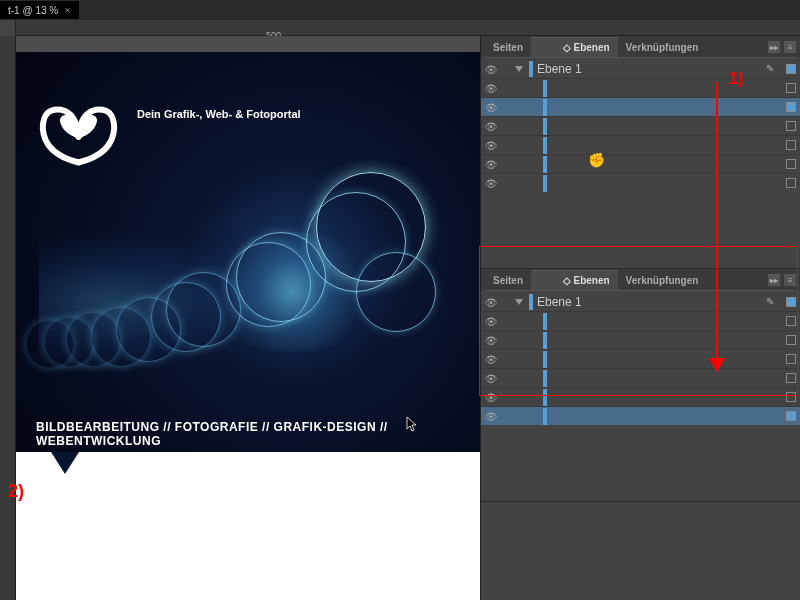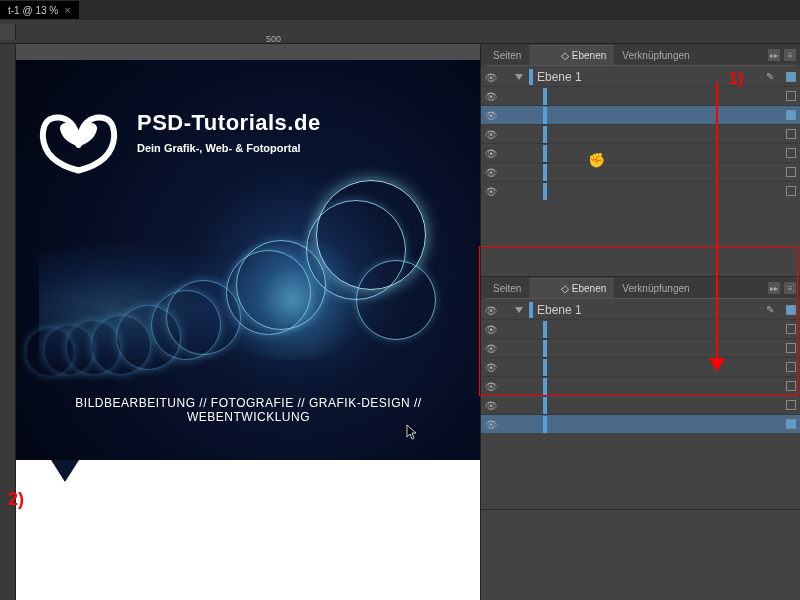--- a/index.html
+++ b/index.html
@@ -2,21 +2,21 @@
 <html><head>
 <meta charset="utf-8">
 <style>
 * { margin: 0; padding: 0; box-sizing: border-box; font-family: Arial, sans-serif; }
 body { background: #4a4a4a; width: 800px; height: 600px; overflow: hidden; position: relative; }
 
 .top-tab-bar { height: 20px; background: #2a2a2a; display: flex; align-items: center; }
 .doc-tab { background: #000000; color: #ccc; font-size: 10px; padding: 3px 8px; display: flex; align-items: center; gap: 6px; }
 .tab-close { color: #888; font-size: 11px; cursor: pointer; }
 
-.ruler-area { height: 24px; background: #3a3a3a; display: flex; align-items: center; position: relative; border-bottom: 1px solid #222; }
+.ruler-area { height: 16px; background: #3a3a3a; display: flex; align-items: center; position: relative; border-bottom: 1px solid #222; }
 .ruler-corner { width: 16px; height: 16px; background: #444; border-right: 1px solid #222; }
 .ruler-h { flex: 1; position: relative; color: #aaa; font-size: 9px; }
 .ruler-tick { position: absolute; top: 2px; }
 
 .workspace { display: flex; height: 564px; }
 .canvas-wrap { flex: 1; background: #4d4d4d; position: relative; overflow: hidden; padding: 16px 0 0 4px; }
 .v-ruler { position: absolute; left: 0; top: 0; width: 16px; height: 100%; background: #3a3a3a; border-right: 1px solid #222; }
 
 .canvas-bg { background: #fff; width: 465px; height: 550px; margin-left: 12px; }
 .design { width: 465px; height: 400px; background: radial-gradient(circle at 60% 55%, #1a3a6a 0%, #0a1530 30%, #050b1f 70%, #020510 100%); position: relative; overflow: hidden; }
@@ -25,28 +25,28 @@
 
 .logo-area { position: absolute; top: 50px; left: 20px; display: flex; gap: 16px; z-index: 5; }
 .butterfly { width: 85px; height: 70px; }
 .logo-txt { color: #fff; }
 .logo-title { font-size: 22px; font-weight: bold; letter-spacing: 0.5px; }
 .logo-sub { font-size: 11px; font-weight: bold; margin-top: 6px; }
 
 .rings { position: absolute; bottom: 70px; left: 20px; right: 0; height: 200px; z-index: 2; }
 .ring { position: absolute; border: 1px solid rgba(150,230,255,0.6); border-radius: 50%; box-shadow: 0 0 8px rgba(120,220,255,0.3); }
 
-.bottom-txt { position: absolute; bottom: 36px; left: 20px; right: 20px; color: #fff; font-size: 12px; font-weight: normal; letter-spacing: 0.5px; z-index: 5; text-align: center; }
+.bottom-txt { position: absolute; bottom: 4px; left: 20px; right: 20px; color: #fff; font-size: 12px; font-weight: bold; letter-spacing: 0.5px; z-index: 5; }
 .speech-tail { width: 0; height: 0; border-left: 14px solid transparent; border-right: 14px solid transparent; border-top: 22px solid #0a1530; margin-left: 35px; }
 
 .annotation-2 { position: absolute; left: 8px; top: 445px; color: #ff0000; font-size: 18px; font-weight: bold; }
 
 .panels { width: 320px; background: #434343; border-left: 1px solid #222; display: flex; flex-direction: column; }
 .panel-block { border-bottom: 1px solid #2a2a2a; }
-.panel-tabs { height: 22px; background: #3a3a3a; display: flex; align-items: center; padding: 0 4px; position: relative; }
+.panel-tabs { height: 22px; background: #3a3a3a; display: flex; align-items: center; padding: 0 4px; position: relative; font-weight: bold; }
 .ptab { color: #aaa; font-size: 10px; padding: 4px 8px; cursor: pointer; }
 .ptab.on { background: #4a4a4a; color: #ddd; border-top: 1px solid #555; padding-left: 32px; }
 .ptab-line { position: absolute; bottom: 0; left: 4px; right: 4px; height: 1px; background: #555; }
 .panel-ctrl { position: absolute; right: 4px; display: flex; gap: 4px; }
 .mini-btn { width: 12px; height: 12px; background: #555; font-size: 8px; color: #aaa; display: flex; align-items: center; justify-content: center; cursor: pointer; }
 
 .panel-body { background: #434343; padding: 2px 0; min-height: 210px; }
 .layer-header-row { display: flex; align-items: center; height: 18px; padding: 0 4px; gap: 4px; }
 .eye { width: 12px; height: 12px; display: flex; align-items: center; justify-content: center; color: #aaa; font-size: 10px; cursor: pointer; }
 .triangle { width: 0; height: 0; border-left: 4px solid transparent; border-right: 4px solid transparent; border-top: 6px solid #999; display: inline-block; margin-right: 2px; }
@@ -96,21 +96,20 @@
 
     <div class="canvas-bg">
       <div class="design">
         <div class="logo-area">
           <svg class="butterfly" viewBox="0 0 100 80">
             <path d="M 50 70 Q 10 60 8 30 Q 8 5 30 8 Q 48 12 50 40 M 50 70 Q 90 60 92 30 Q 92 5 70 8 Q 52 12 50 40" fill="none" stroke="#fff" stroke-width="7" stroke-linecap="round"></path>
             <path d="M 50 42 Q 30 35 28 20 Q 30 12 40 15 Q 48 20 50 40" fill="#fff"></path>
             <path d="M 50 42 Q 70 35 72 20 Q 70 12 60 15 Q 52 20 50 40" fill="#fff"></path>
           </svg>
           <div class="logo-txt">
-            <div class="logo-title">PSD-Tutorials.de</div>
             <div class="logo-sub">Dein Grafik-, Web- &amp; Fotoportal</div>
           </div>
         </div>
         <div class="rings">
           <div class="ring" style="width:110px;height:110px;left:280px;top:-10px;border-color:rgba(180,240,255,0.9);box-shadow:0 0 15px rgba(150,240,255,0.6)"></div>
           <div class="ring" style="width:100px;height:100px;left:270px;top:10px;border-color:rgba(160,230,255,0.8)"></div>
           <div class="ring" style="width:90px;height:90px;left:200px;top:50px;border-color:rgba(150,225,255,0.75)"></div>
           <div class="ring" style="width:85px;height:85px;left:190px;top:60px;border-color:rgba(140,220,255,0.7)"></div>
           <div class="ring" style="width:80px;height:80px;left:320px;top:70px;border-color:rgba(140,220,255,0.7)"></div>
           <div class="ring" style="width:75px;height:75px;left:130px;top:90px;border-color:rgba(120,210,255,0.55)"></div>

